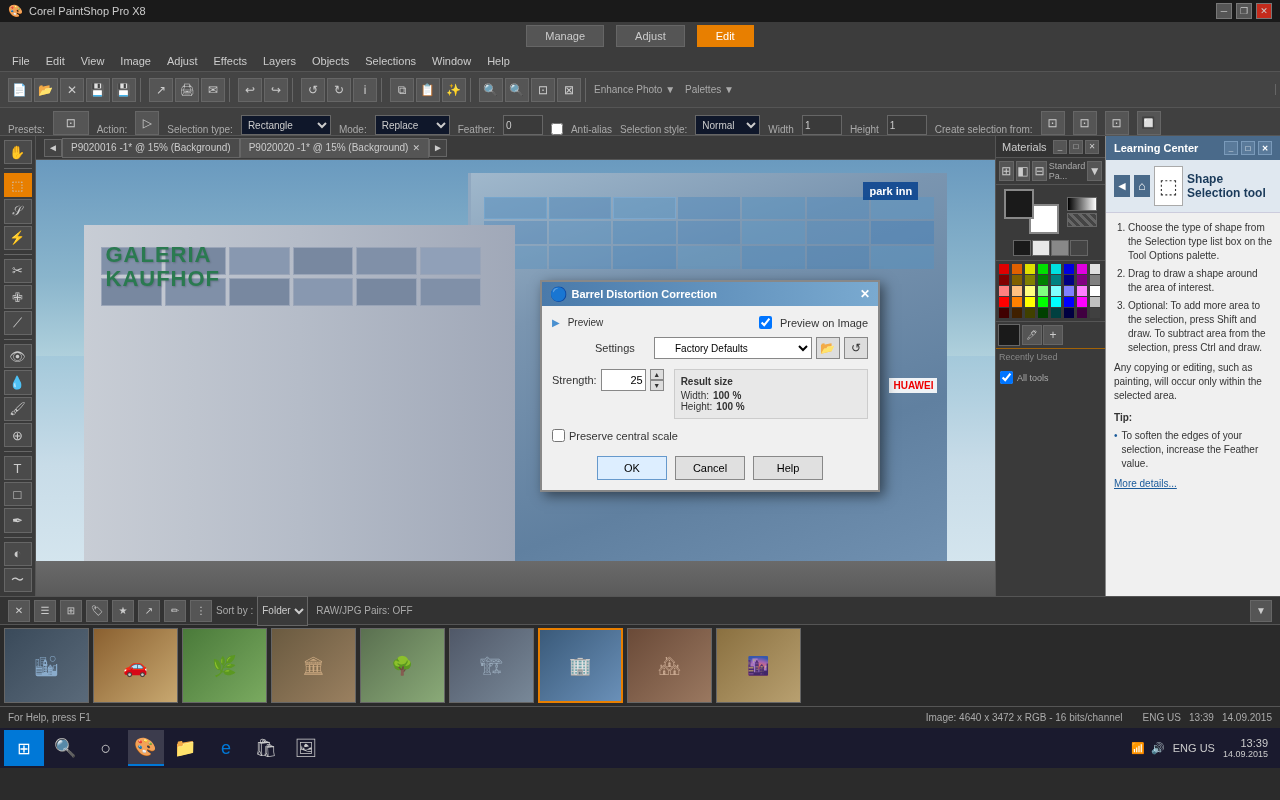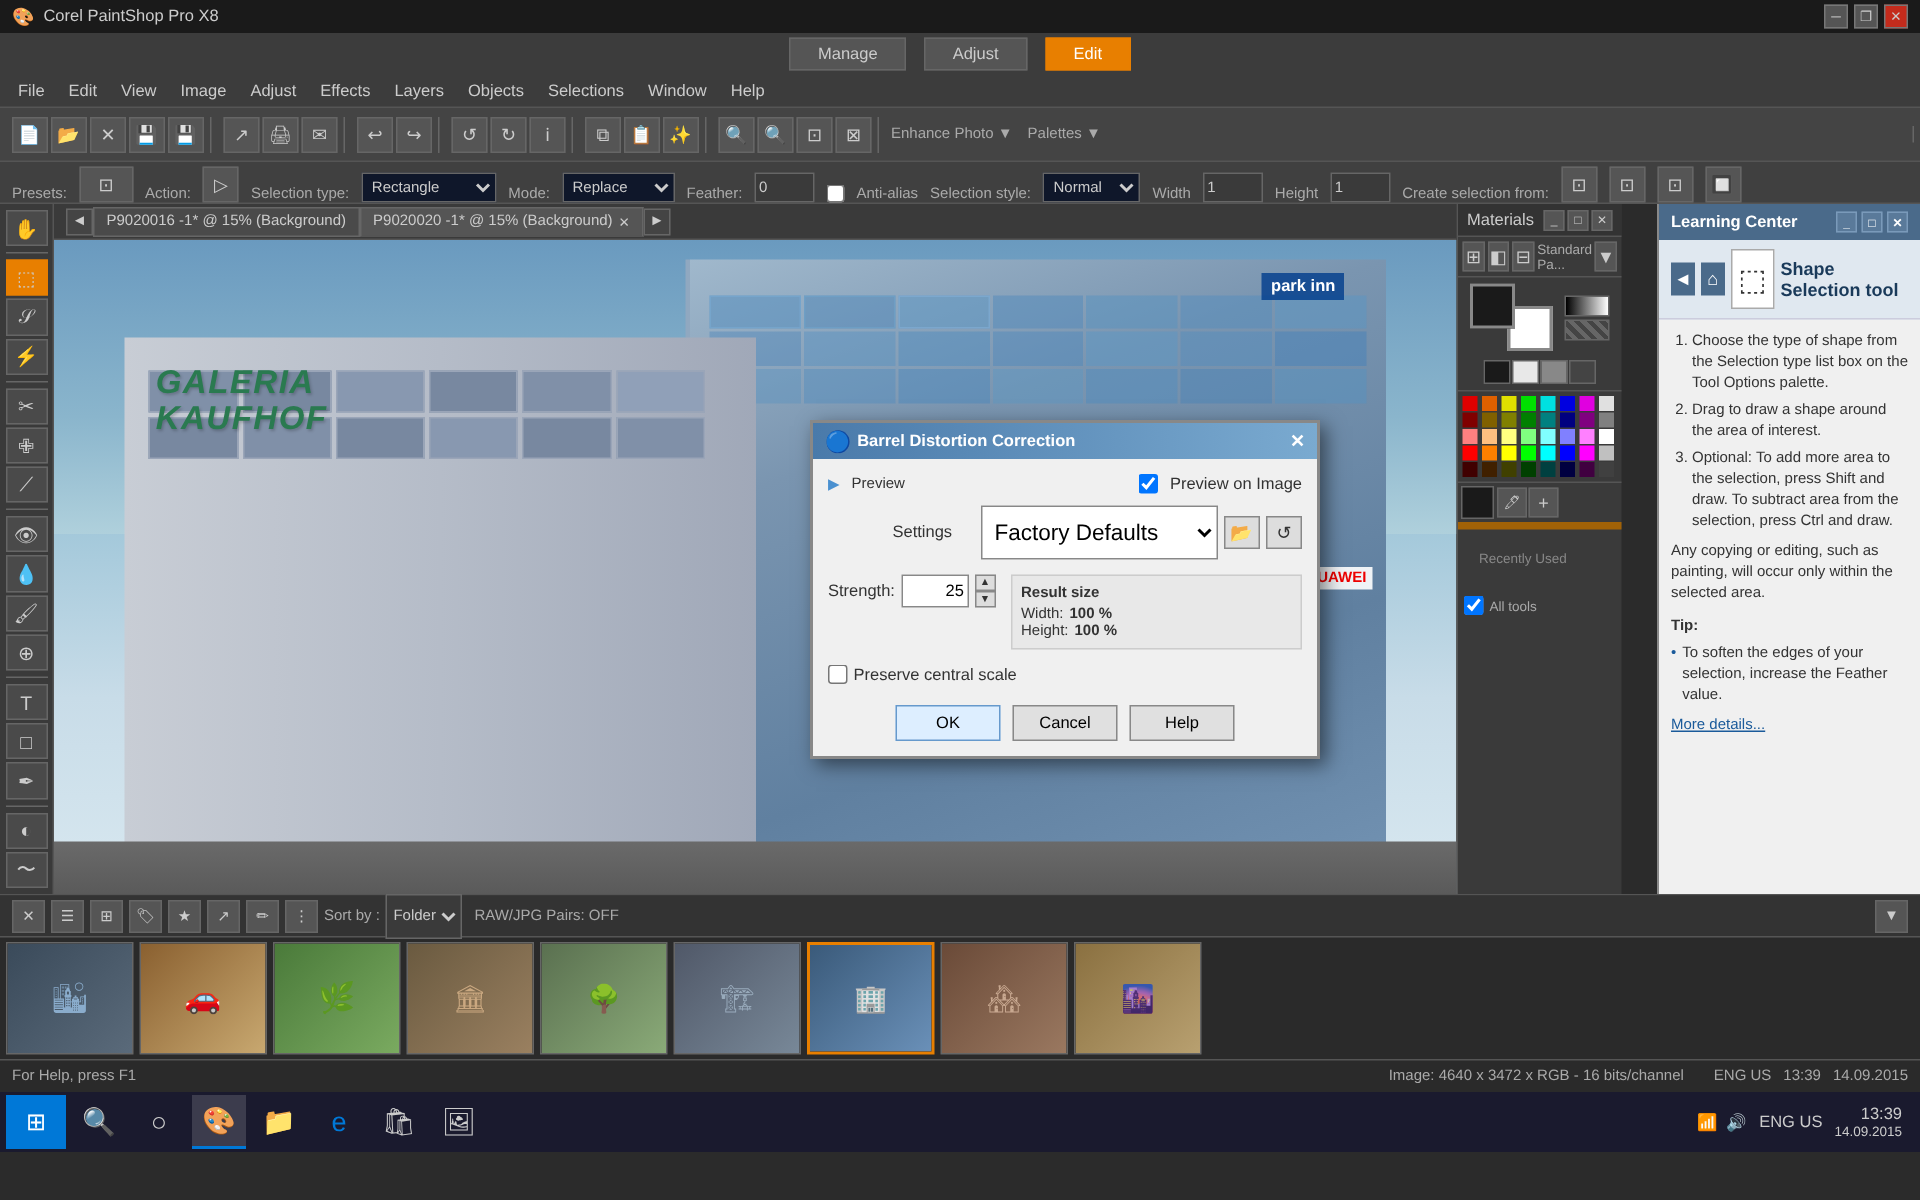--- a/index.html
+++ b/index.html
@@ -56,21 +56,21 @@
     
     #right-panel { width: 110px; background: #3a3a3a; border-left: 1px solid #555; display: flex; flex-direction: column; }
     .panel-header { background: #333; height: 22px; display: flex; align-items: center; padding: 0 6px; justify-content: space-between; border-bottom: 1px solid #555; }
     .panel-title { font-size: 11px; color: #ccc; }
     .panel-controls { display: flex; gap: 2px; }
     .panel-ctrl-btn { width: 14px; height: 14px; background: #555; border: 1px solid #666; font-size: 8px; color: #ccc; display: flex; align-items: center; justify-content: center; cursor: pointer; }
     .color-palette { display: grid; grid-template-columns: repeat(8, 1fr); gap: 1px; padding: 4px; }
     .all-tools-check { display: flex; align-items: center; gap: 4px; padding: 4px; }
 
     
-    #learning-panel { width: 175px; background: #f0f0f0; color: #333; border-left: 1px solid #888; display: flex; flex-direction: column; overflow: hidden; margin-left: 24px; }
+    #learning-panel { width: 175px; background: #f0f0f0; color: #333; border-left: 1px solid #888; display: flex; flex-direction: column; overflow: hidden; }
     .lc-header { background: #4a6a8a; color: white; height: 24px; display: flex; align-items: center; padding: 0 8px; justify-content: space-between; font-size: 11px; font-weight: bold; }
     .lc-header-controls { display: flex; gap: 3px; }
     .lc-ctrl { width: 14px; height: 14px; background: #5a7a9a; border: 1px solid #7a9aba; font-size: 8px; color: white; display: flex; align-items: center; justify-content: center; cursor: pointer; }
     .lc-nav { display: flex; align-items: center; gap: 4px; padding: 6px 8px; background: #e0e8f0; border-bottom: 1px solid #ccd; }
     .lc-nav-btn { width: 22px; height: 22px; background: #4a6a8a; color: white; border: none; display: flex; align-items: center; justify-content: center; font-size: 12px; cursor: pointer; }
     .lc-icon { width: 40px; height: 40px; background: #fff; border: 1px solid #aaa; display: flex; align-items: center; justify-content: center; font-size: 20px; }
     .lc-content { padding: 8px; flex: 1; overflow-y: auto; font-size: 10px; color: #333; line-height: 1.4; }
     .lc-content p { margin-bottom: 6px; }
     .lc-content ol { padding-left: 14px; }
     .lc-content li { margin-bottom: 4px; }
@@ -81,21 +81,21 @@
     .lc-link { color: #1a5a9a; text-decoration: underline; cursor: pointer; font-size: 10px; }
 
     
     #dialog-overlay { position: fixed; top: 0; left: 0; width: 100%; height: 100%; z-index: 100; pointer-events: none; }
     #barrel-dialog { position: absolute; top: 280px; left: 540px; width: 340px; background: #f0f0f0; border: 2px solid #888; box-shadow: 4px 4px 12px rgba(0,0,0,0.5); pointer-events: all; }
     .dialog-title { background: linear-gradient(to right, #4a7aaa, #7aaad0); color: white; height: 24px; display: flex; align-items: center; padding: 0 8px; justify-content: space-between; font-size: 11px; font-weight: bold; }
     .dialog-close { cursor: pointer; font-size: 12px; color: white; }
     .dialog-body { padding: 10px; color: #333; }
     .dialog-row { display: flex; align-items: center; margin-bottom: 8px; gap: 8px; }
     .dialog-settings-row { display: flex; align-items: center; margin-bottom: 10px; gap: 4px; margin-left: 43px; }
-    .settings-select { background: white; border: 1px solid #888; font-size: 15px; height: 36px; flex: 1; padding: 0 4px; }
+    .settings-select { background: white; border: 1px solid #888; font-size: 10px; height: 22px; flex: 1; padding: 0 16px; }
     .settings-btn { width: 24px; height: 22px; background: #ddd; border: 1px solid #888; display: flex; align-items: center; justify-content: center; cursor: pointer; font-size: 12px; }
     .strength-input { width: 50px; background: white; border: 1px solid #888; font-size: 11px; height: 22px; padding: 0 4px; }
     .spin-btn { width: 14px; height: 11px; background: #ddd; border: 1px solid #888; font-size: 7px; cursor: pointer; display: flex; align-items: center; justify-content: center; }
     .result-size { flex: 1; padding: 6px; background: #e8e8e8; border: 1px solid #ccc; font-size: 10px; margin-left: 10px; }
     .preserve-row { display: flex; align-items: center; gap: 4px; margin-bottom: 10px; }
     .dialog-buttons { display: flex; justify-content: center; gap: 8px; padding-top: 4px; }
     .dlg-btn { width: 70px; height: 24px; border: 1px solid #888; background: #e0e0e0; font-size: 11px; cursor: pointer; display: flex; align-items: center; justify-content: center; }
     .dlg-btn.primary { background: #ddeeff; border-color: #6699cc; }
 
     
@@ -329,21 +329,21 @@
             <div style="background:#8090a8; border:1px solid #9aa5b8;"></div>
             <div style="background:#90a0b8; border:1px solid #9aa5b8;"></div>
             <div style="background:#7888a0; border:1px solid #9aa5b8;"></div>
             <div style="background:#8090a8; border:1px solid #9aa5b8;"></div>
             <div style="background:#7888a0; border:1px solid #9aa5b8;"></div>
             <div style="background:#8898b0; border:1px solid #9aa5b8;"></div>
             <div style="background:#7888a0; border:1px solid #9aa5b8;"></div>
             <div style="background:#8090a8; border:1px solid #9aa5b8;"></div>
           </div>
 
-          <div style="position:absolute; left:5%; top:5%; color:#2a7a50; font-size:22px; font-weight:bold; font-style:italic; line-height:1.1; letter-spacing:1px; text-shadow:1px 1px 2px rgba(0,0,0,0.2);">GALERIA<br>KAUFHOF</div>
+          <div style="position:absolute; left:5%; top:5%; color:#2a7a50; font-size:22px; font-weight:bold; line-height:1.1; letter-spacing:1px; text-shadow:1px 1px 2px rgba(0,0,0,0.2);">GALERIA<br>KAUFHOF</div>
         </div>
 
         <div style="position:absolute; right:8%; top:5%; color:white; font-size:11px; font-weight:bold; background:rgba(0,60,140,0.8); padding:3px 6px;">park inn</div>
 
         <div style="position:absolute; right:6%; top:50%; color:#e00; font-size:10px; font-weight:bold; background:rgba(255,255,255,0.9); padding:2px 4px;">HUAWEI</div>
 
         <div style="position:absolute; bottom:0; left:0; width:100%; height:8%; background: linear-gradient(to top, #5a5a5a, #6a6a6a);"></div>
       </div>
     </div>
   </div>
@@ -430,21 +430,21 @@
       </div>
 
     <div style="display:flex; align-items:center; padding:2px; gap:2px; border-top:1px solid #555;">
       <div style="width:22px;height:22px;background:#1a1a1a;border:1px solid #666;"></div>
       <div style="flex:1; display:flex; gap:1px;">
         <div class="toolbar-btn" style="width:20px;height:20px;font-size:9px;">🖊</div>
         <div class="toolbar-btn" style="width:20px;height:20px;">+</div>
       </div>
     </div>
 
-    <div style="padding:14px; border-top:5px solid #a16207;">
+    <div style="padding:3px; border-top:1px solid #a16207;">
       <div style="font-size:9px; color:#888; margin-bottom:2px;">Recently Used</div>
     </div>
 
     <div class="all-tools-check">
       <input type="checkbox" checked="" style="">
       <span style="font-size:9px; color:#aaa;">All tools</span>
     </div>
   </div>
 
   <div id="learning-panel">

